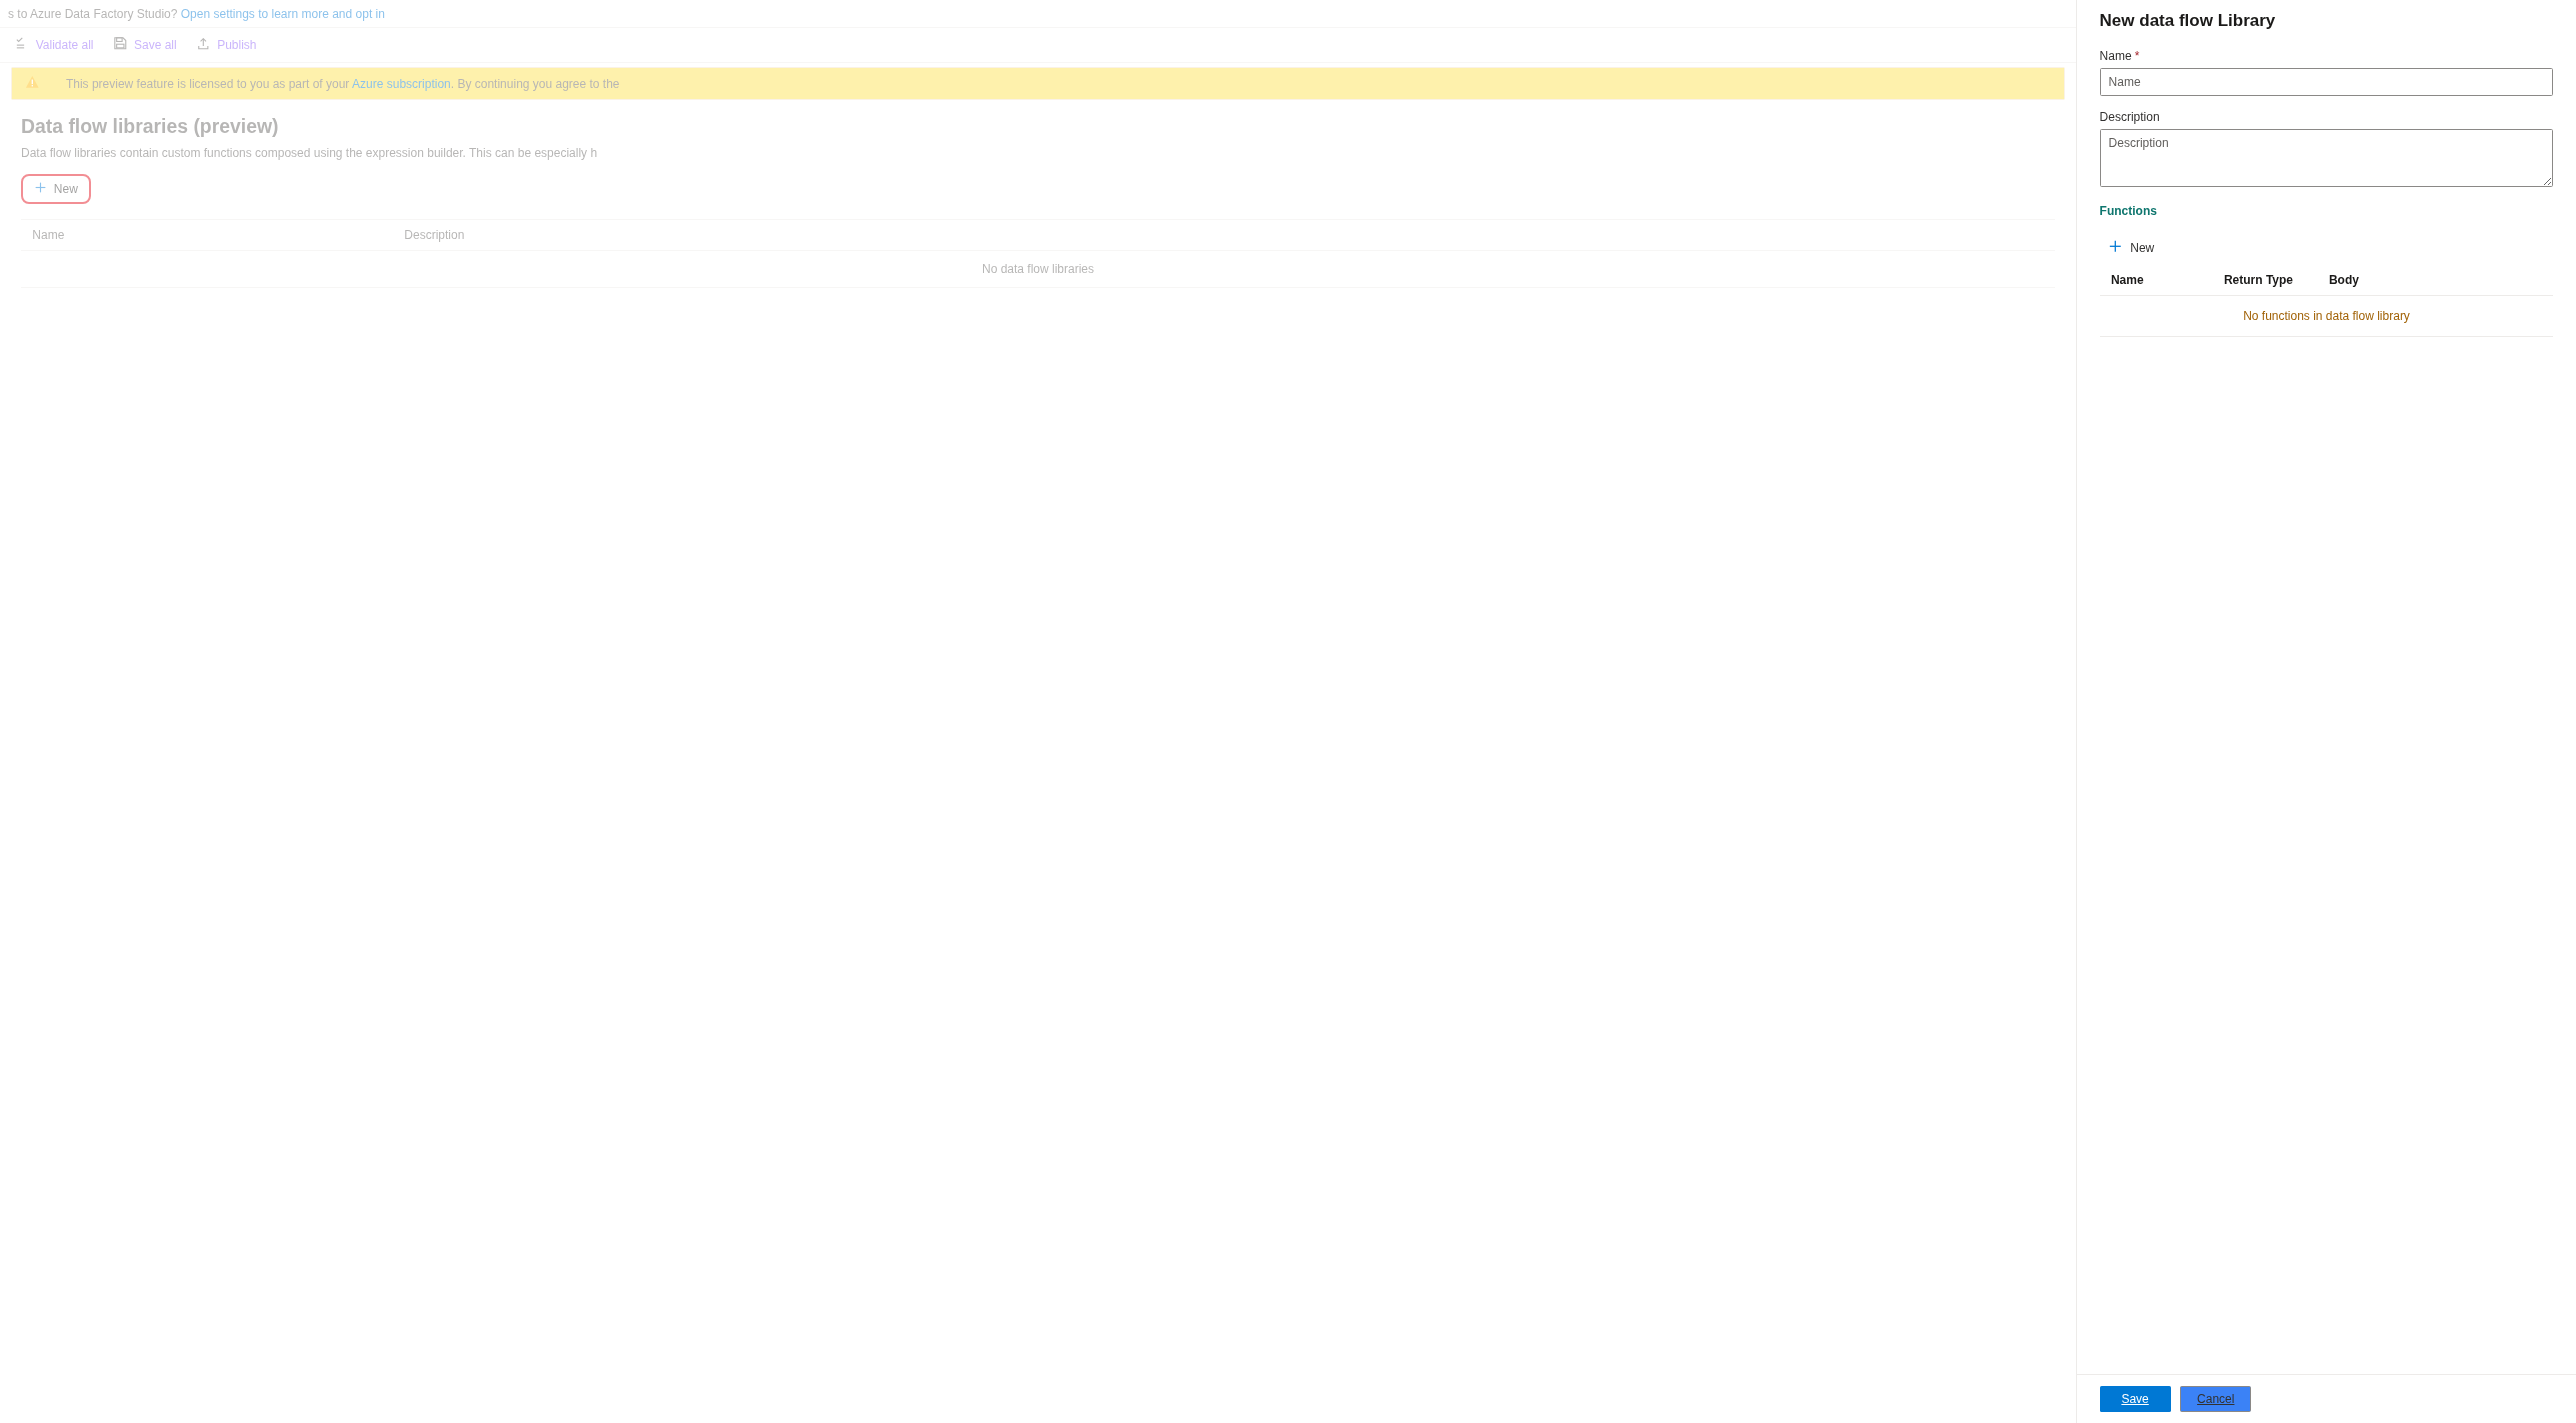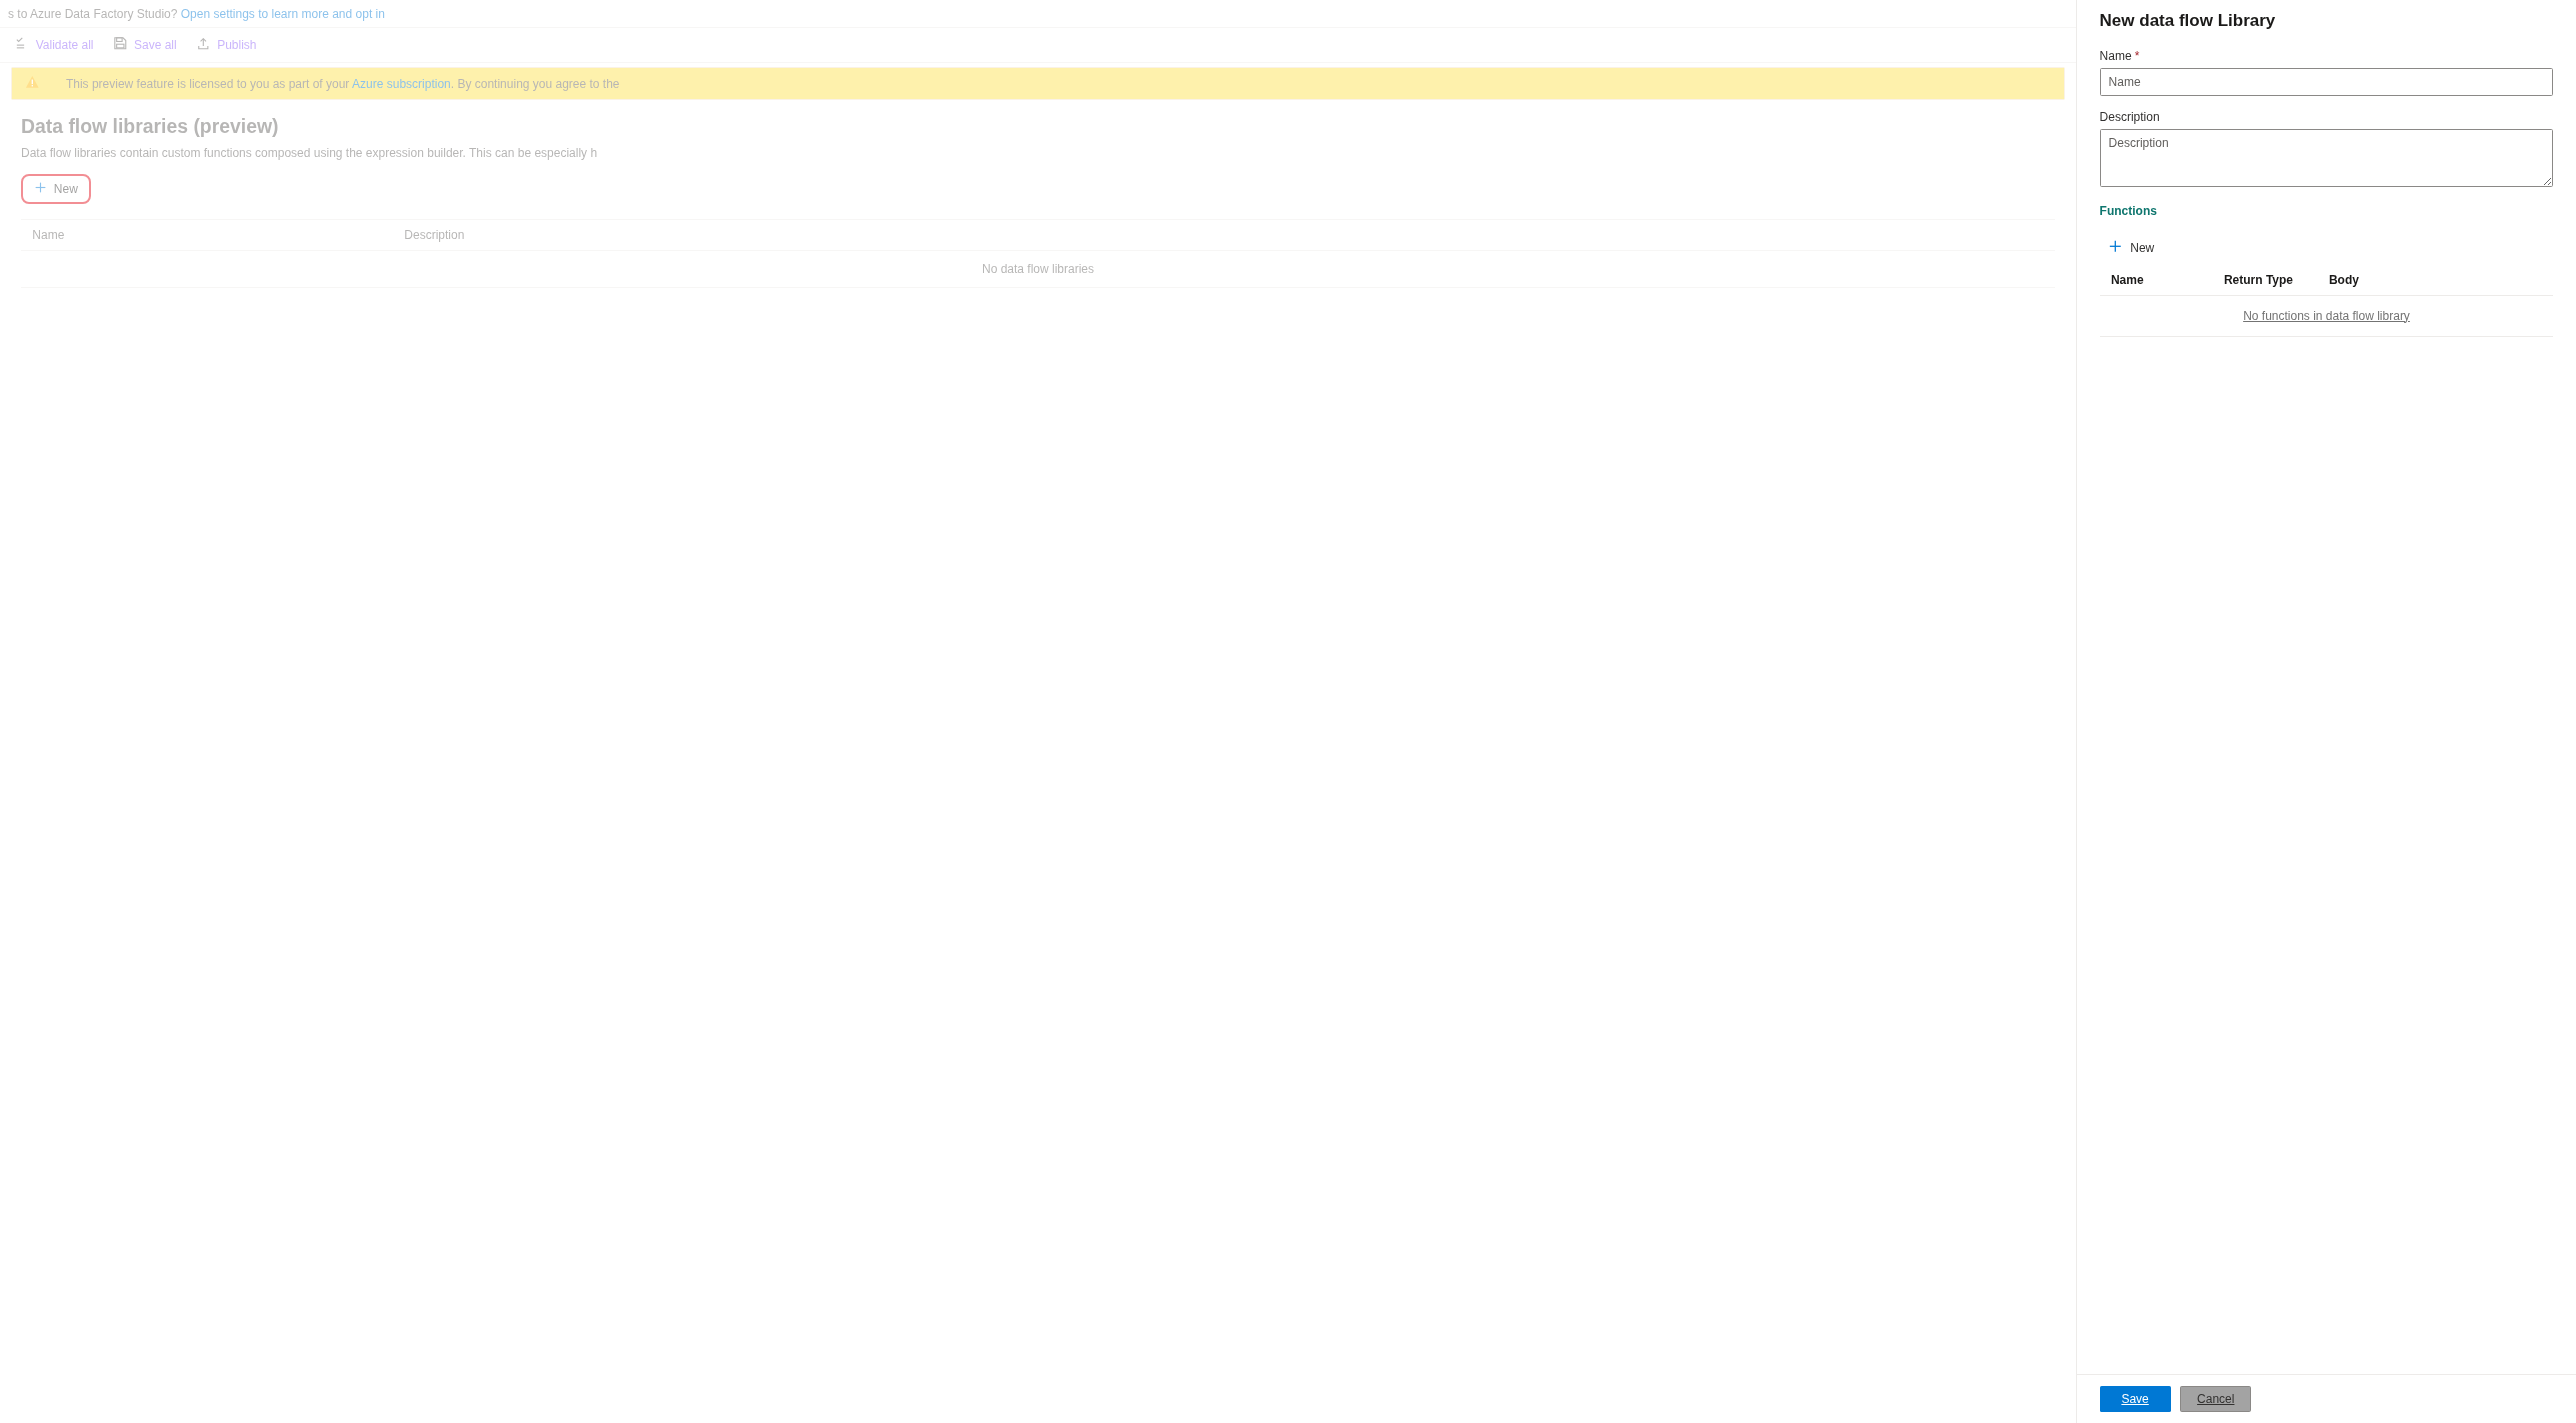--- a/index.html
+++ b/index.html
@@ -180,23 +180,22 @@
       color: #1b1a19;
       gap: 16px;
     }
     .fcol-name { flex: 0 0 97px; }
     .fcol-return { flex: 0 0 89px; }
     .fcol-body { flex: 1; }
     .func-empty {
       text-align: center;
       padding: 13px 0;
       font-size: 12px;
-      color: #737373;
-      border-bottom: 0.8px solid #edebe9;
-      text-decoration: underline;
+      color: #a16207;
+      border-bottom: 0.8px solid #edebe9;
     }
     .panel-footer {
       border-top: 0.8px solid #edebe9;
       padding: 11.3px 22.6px;
       display: flex;
       gap: 9.7px;
     }
     .btn {
       min-width: 71px;
       padding: 4.9px 14.6px;
@@ -205,21 +204,21 @@
       cursor: pointer;
       font-family: inherit;
       border: 0.8px solid transparent;
       text-decoration: underline;
     }
     .btn-primary {
       background: #0078d4;
       color: #fff;
     }
     .btn-secondary {
-      background: #a3a3a3;
+      background: #3b82f6;
       color: #323130;
       border: 0.8px solid #8a8886;
     }
   </style>
 </head>
 <body>
 
 <div class="app">
   <div class="main-area">
     <div class="overlay"></div>

